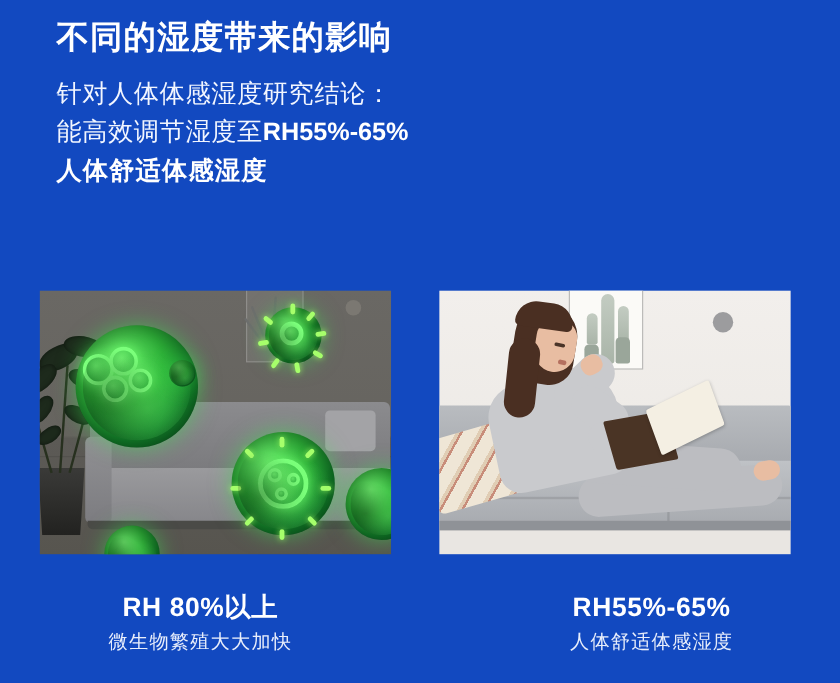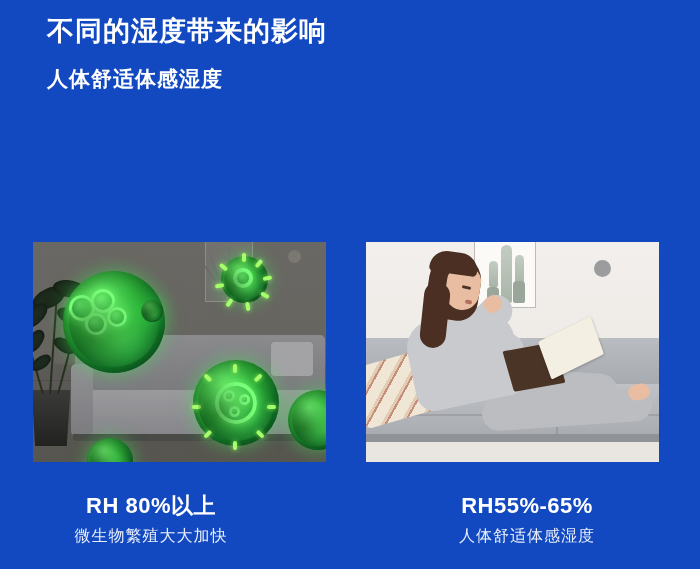--- a/index.html
+++ b/index.html
@@ -124,40 +124,42 @@
   .cloth2{ background:#bcbdc1; position:absolute; }
   .book-l{ background:#4a3425; position:absolute; }
   .book-r{ background:#f4efe3; position:absolute; }
   .pillow{
     position:absolute;
     background:
       repeating-linear-gradient(135deg,#efe6d6 0 6px,#e0cdb4 6px 9px,#c88d7a 9px 11px,#efe6d6 11px 16px);
   }
 
   
-  .captions { position:absolute; left:0; top:492px; width:596px; height:77px; }
+  .captions { position:absolute; left:16px; top:492px; width:596px; height:77px; }
   .cap { position:absolute; top:0; width:350px; text-align:center; }
   .cap.left  { left:-24px; }
   .cap.right { left:352px; }
   .cap .big {
     font-size:22px; font-weight:bold; letter-spacing:0.5px; line-height:28px;
     color:#ffffff; white-space:nowrap;
   }
   .cap .small {
     margin-top:5px; font-size:16px; line-height:22px; letter-spacing:1px;
     color:#e8eefb; white-space:nowrap;
   }
 </style>
 </head>
 <body style="background: rgb(18, 73, 192);">
 
 <div class="header">
   <div class="title">不同的湿度带来的影响</div>
 
   <div class="body-copy">
+    <div class="line">针对人体体感湿度研究结论：</div>
+    <div class="line"><span>能高效调节湿度至</span><span class="strong">RH55%-65%</span></div>
     <div class="line line-bold">人体舒适体感湿度</div>
   </div>
 </div>
 
 <div class="panels">
 
   <div class="panel left">
     <div class="scene room-dark">
       <div class="seam" style="top:138px;"></div>
 

